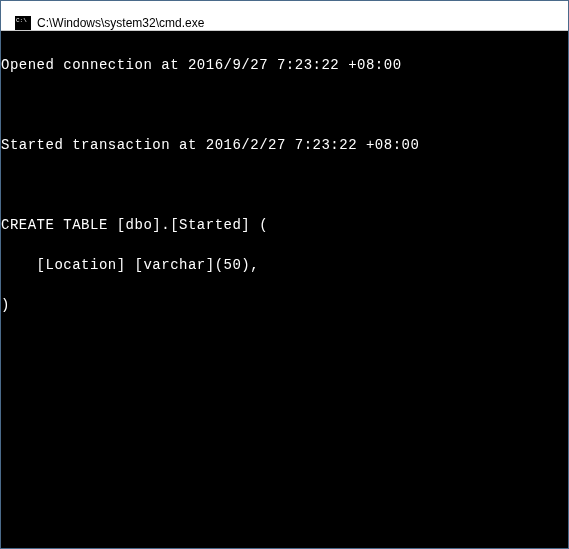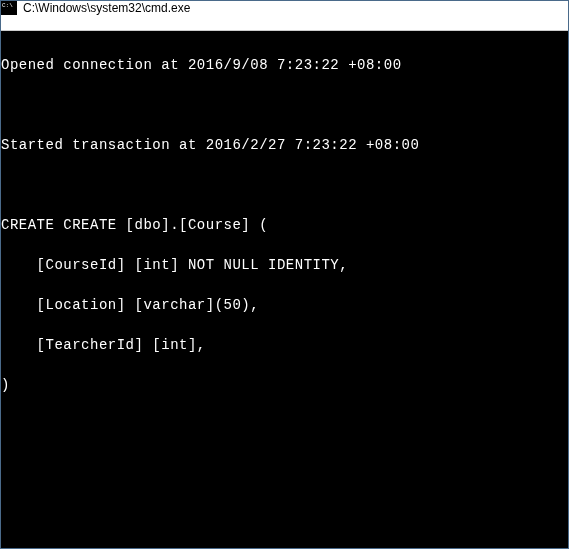--- a/index.html
+++ b/index.html
@@ -8,22 +8,22 @@
     height: 549px;
     background: #000;
     font-family: "Consolas", "Courier New", monospace;
     overflow: hidden;
     border: 1px solid #4a6a8a;
   }
   .titlebar {
     height: 30px;
     background: #fff;
     display: flex;
-    align-items: flex-start;
-    padding: 0 0;
+    align-items: flex-end;
+    padding: 0 14px;
     gap: 6px;
     border-bottom: 1px solid #ccc;
   }
   .titlebar-icon {
     width: 16px;
     height: 14px;
     background: #000;
     position: relative;
     display: inline-block;
   }
@@ -57,28 +57,26 @@
 </style>
 </head>
 <body>
 
 <div class="titlebar">
   <span class="titlebar-icon"></span>
   <span class="titlebar-text">C:\Windows\system32\cmd.exe</span>
 </div>
 
 <div class="terminal">
-<div class="terminal-line">Opened connection at 2016/9/08 7:23:22 +08:00</div>
+<div class="terminal-line">Opened connection at 2016/9/27 7:23:22 +08:00</div>
 <div class="terminal-line"></div>
 <div class="terminal-line">Started transaction at 2016/2/27 7:23:22 +08:00</div>
 <div class="terminal-line"></div>
-<div class="terminal-line">CREATE CREATE [dbo].[Course] (</div>
-<div class="terminal-line">    [CourseId] [int] NOT NULL IDENTITY,</div>
+<div class="terminal-line">CREATE TABLE [dbo].[Started] (</div>
 <div class="terminal-line">    [Location] [varchar](50),</div>
-<div class="terminal-line">    [TearcherId] [int],</div>
 <div class="terminal-line">)</div>
 <div class="terminal-line"></div>
 <div class="terminal-line"></div>
 
 
 
 
 
 
 

